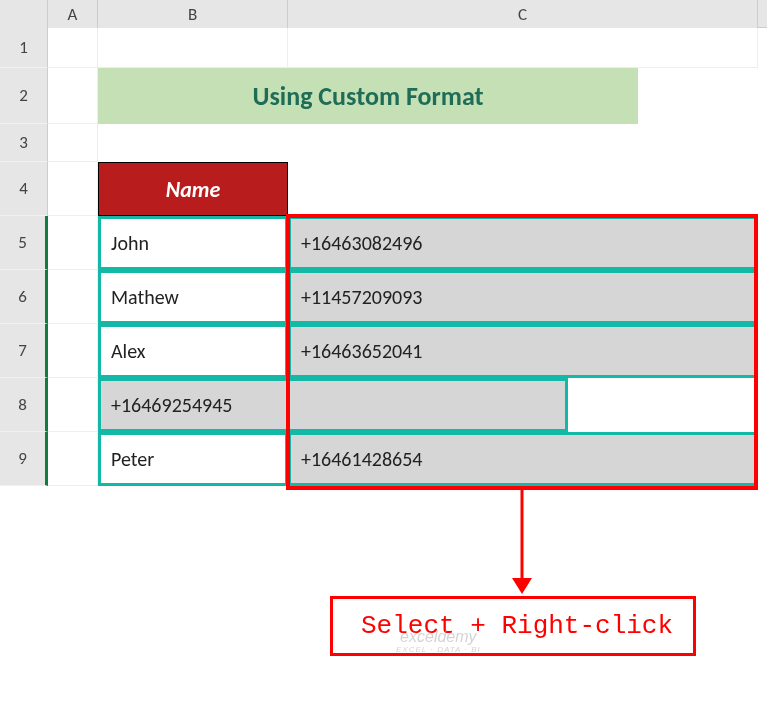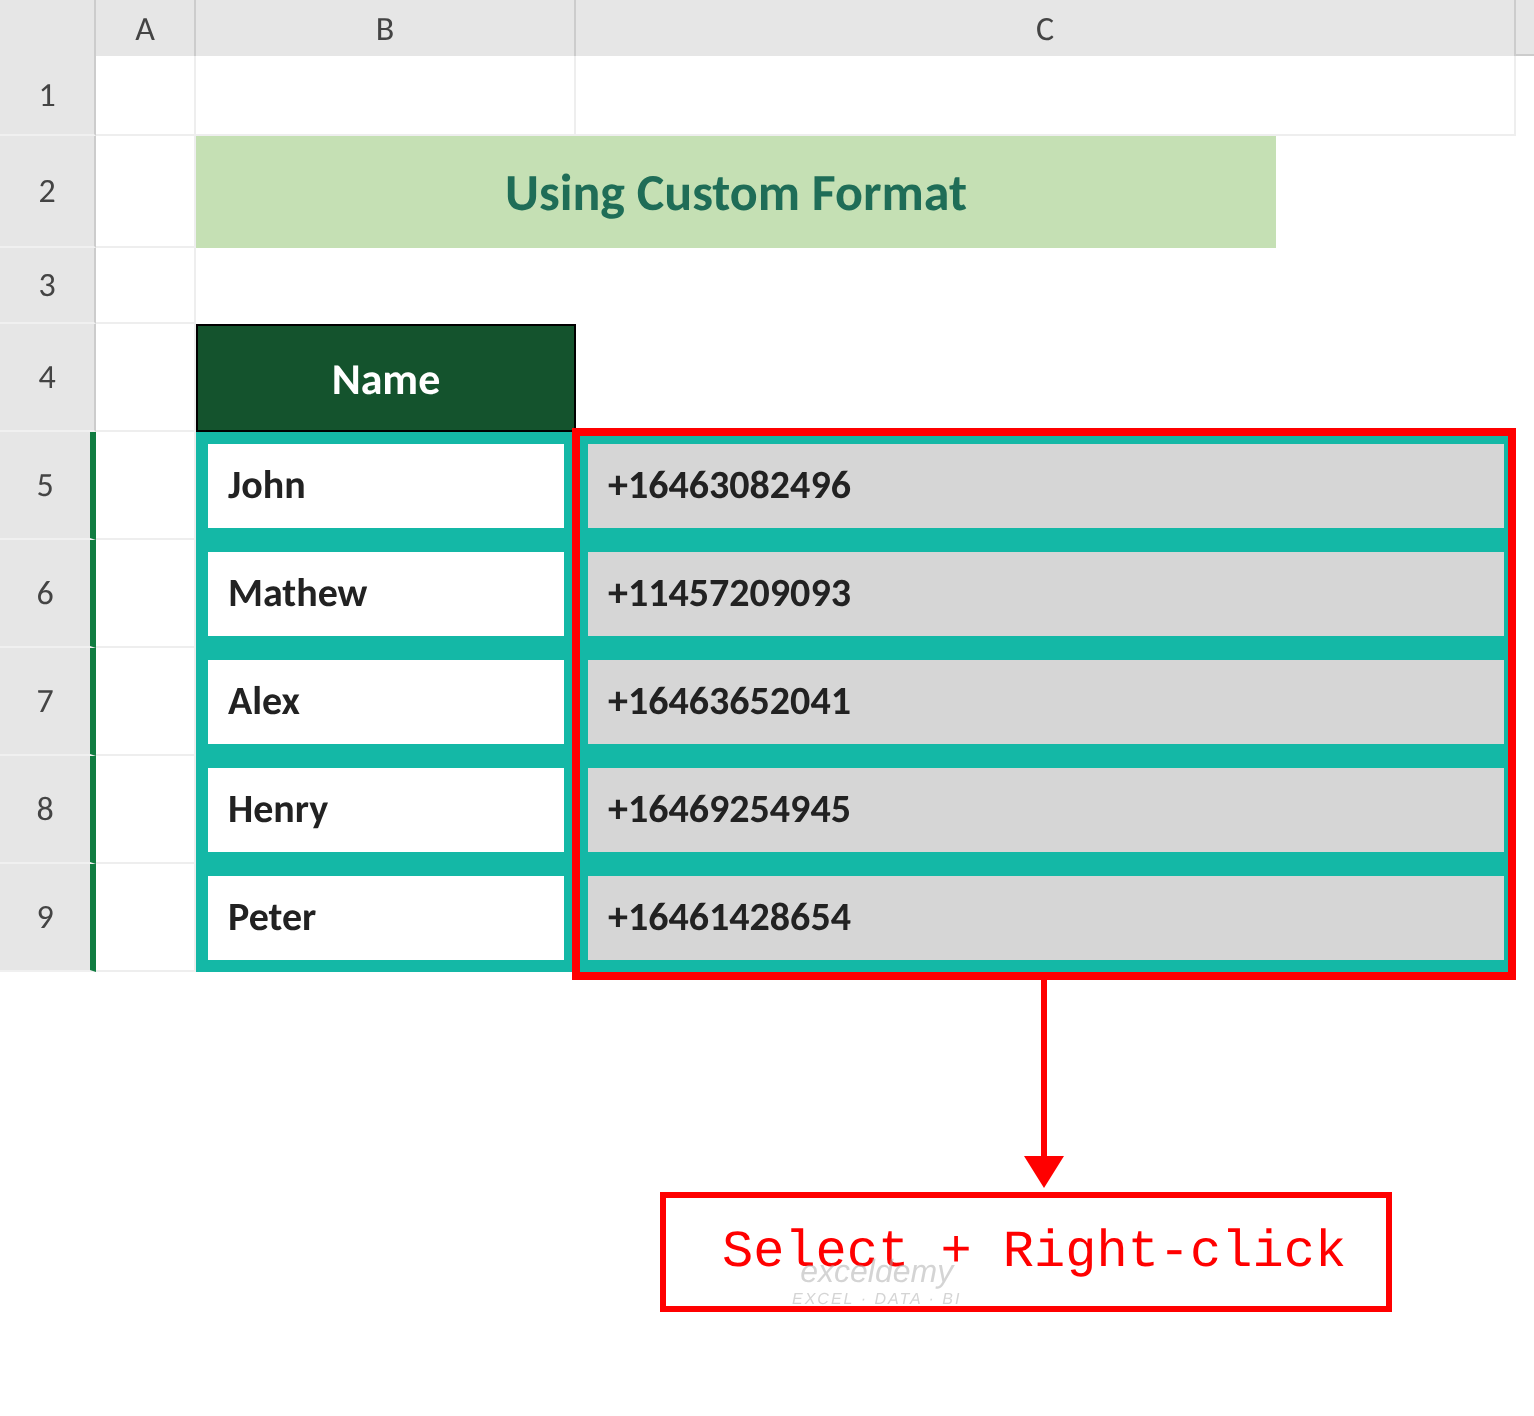--- a/index.html
+++ b/index.html
@@ -81,31 +81,31 @@
   .title-cell {
     background: #c5e0b4;
     color: #1f6d57;
     font-weight: bold;
     font-size: 26px;
     justify-content: center;
     border: none;
   }
   
   .th-cell {
-    background: #14532d;
+    background: #b91c1c;
     color: #fff;
     font-weight: bold;
     font-size: 22px;
     justify-content: center;
     border: 1px solid #000;
+    font-style: italic;
   }
   .td-cell {
-    border: 6px solid #14b8a6;
+    border: 3px solid #14b8a6;
     padding: 0 10px;
-    font-weight: bold;
   }
   .selected-bg { background: #d6d6d6; }
 
   
   .red-box {
     position: absolute;
     border: 4px solid #ff0000;
     pointer-events: none;
   }
   
@@ -203,21 +203,20 @@
       <div class="cell td-cell" style="width:190px">Mathew</div>
       <div class="cell td-cell selected-bg" style="width:470px">+11457209093</div>
     </div>
     <div class="row" style="height:54px">
       <div class="cell" style="width:50px"></div>
       <div class="cell td-cell" style="width:190px">Alex</div>
       <div class="cell td-cell selected-bg" style="width:470px">+16463652041</div>
     </div>
     <div class="row" style="height:54px">
       <div class="cell" style="width:50px"></div>
-      <div class="cell td-cell" style="width:190px">Henry</div>
       <div class="cell td-cell selected-bg" style="width:470px">+16469254945</div>
     </div>
     <div class="row" style="height:54px">
       <div class="cell" style="width:50px"></div>
       <div class="cell td-cell" style="width:190px">Peter</div>
       <div class="cell td-cell selected-bg" style="width:470px">+16461428654</div>
     </div>
 
   </div>
 

